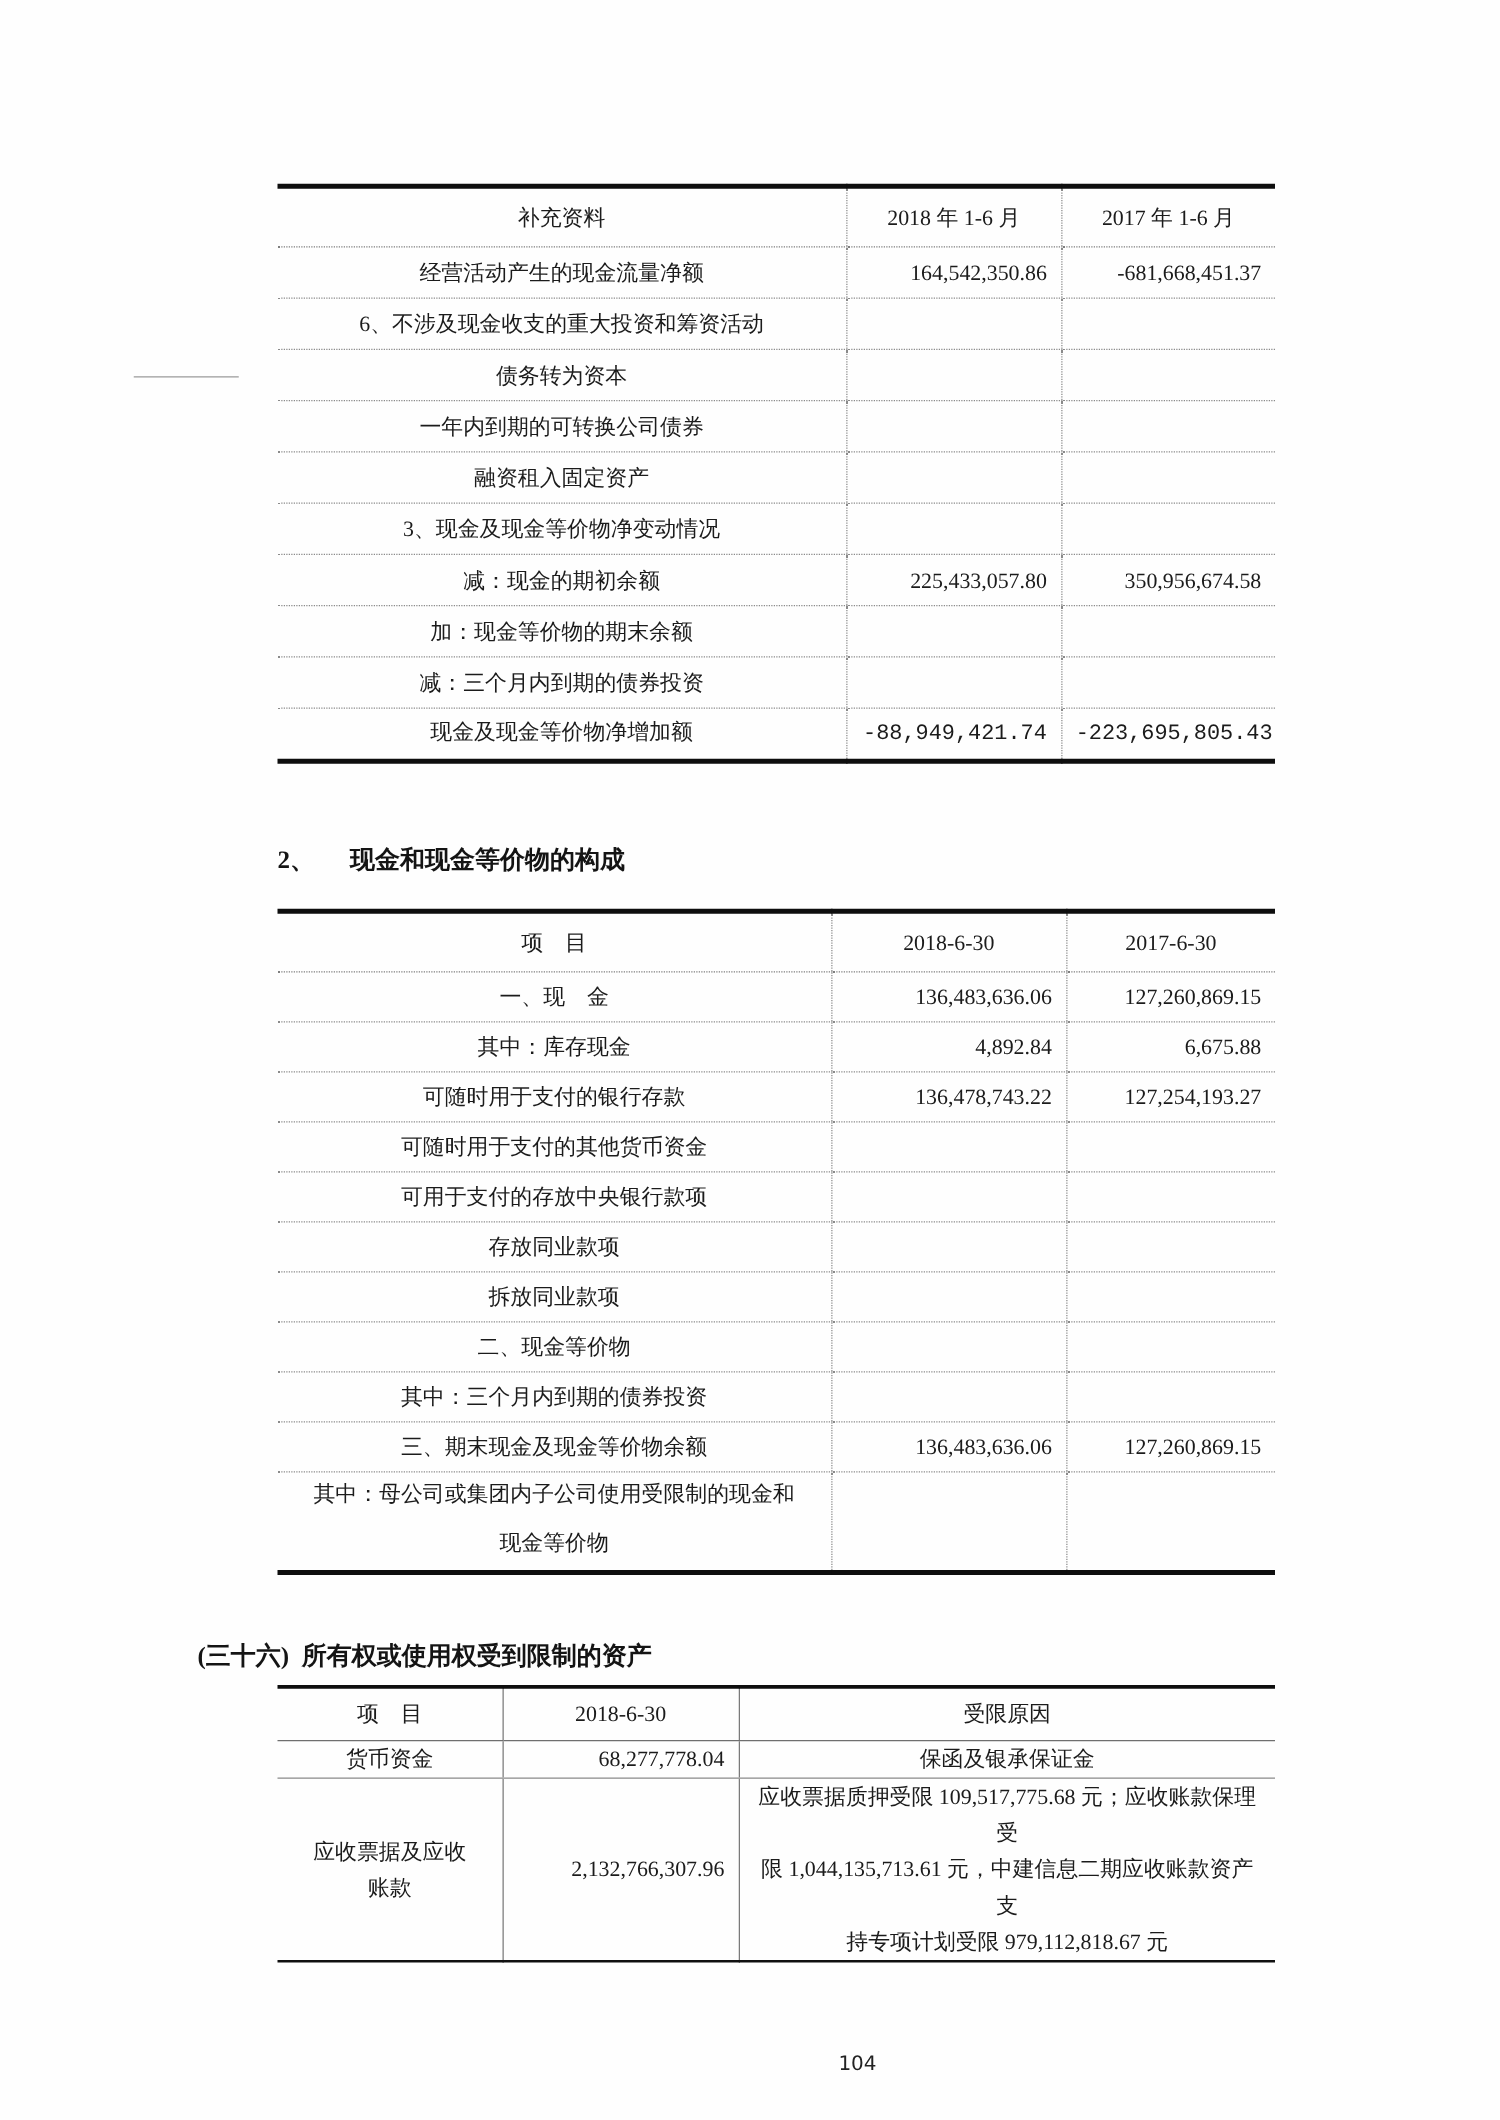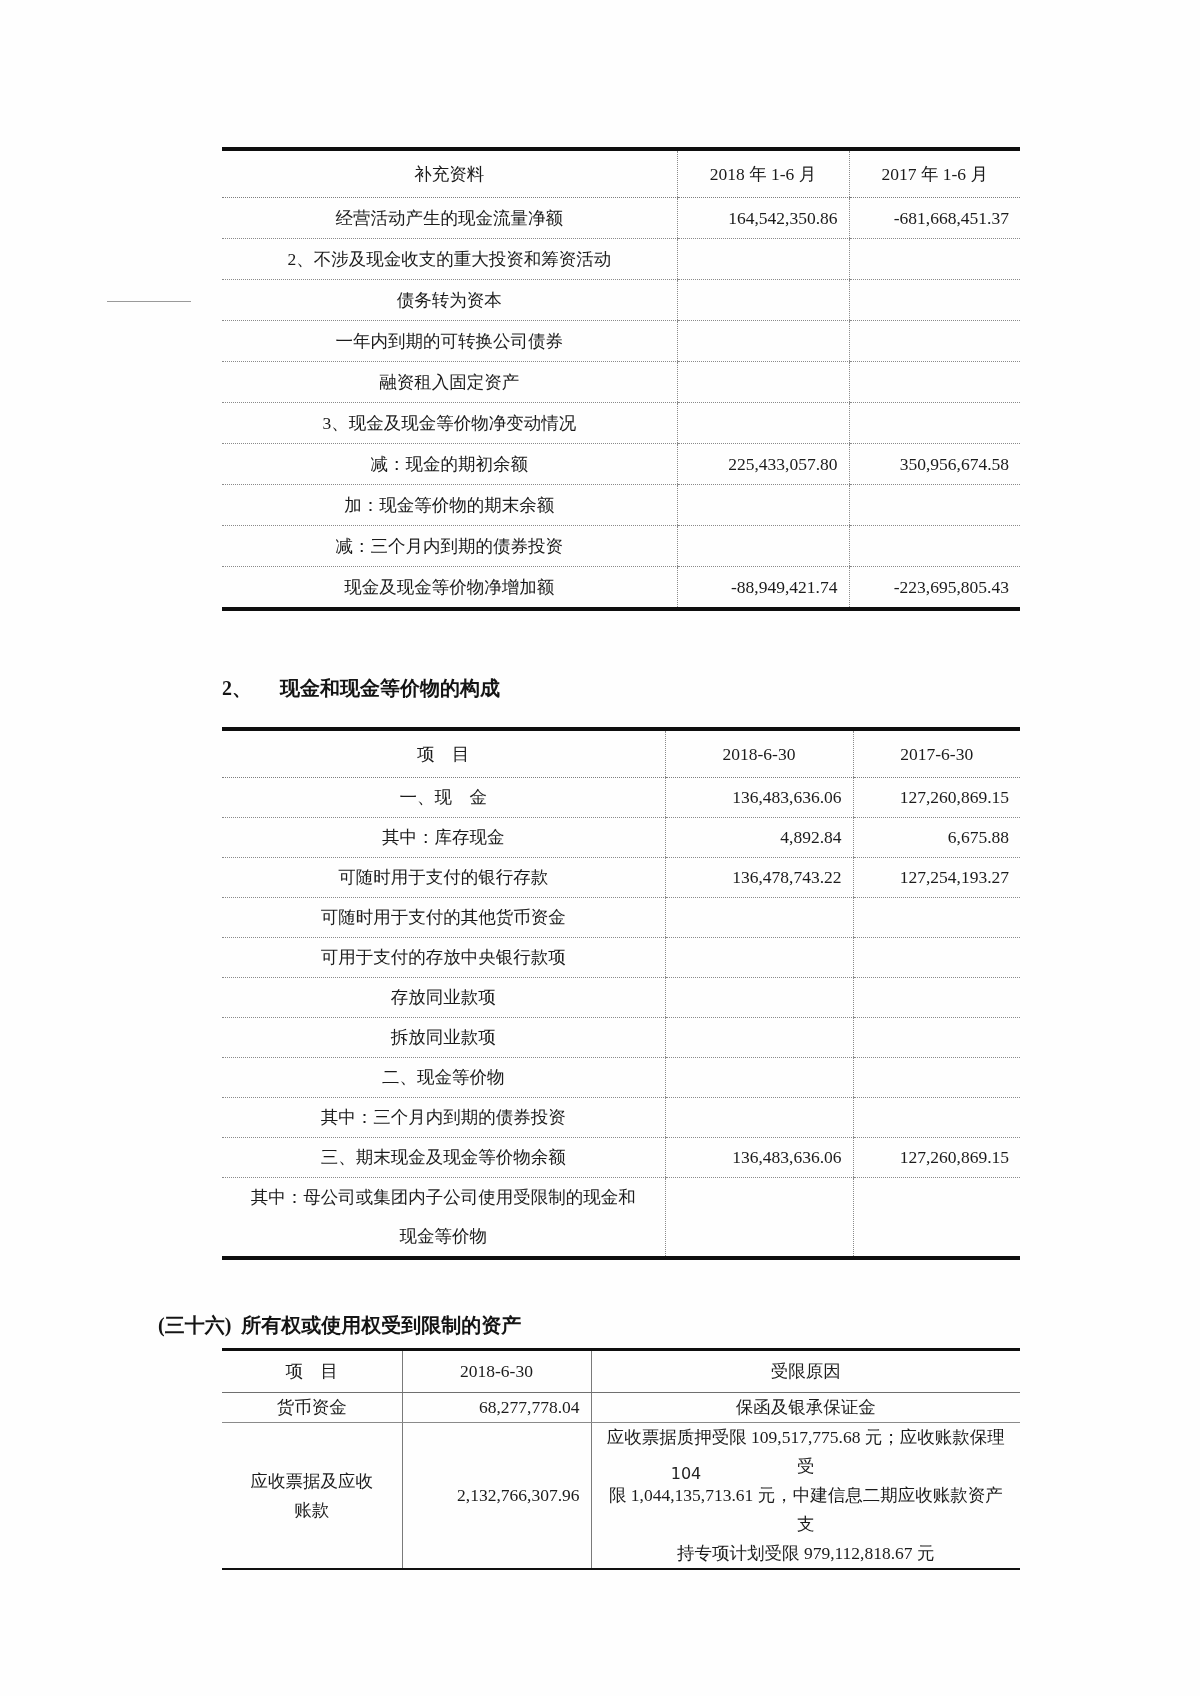--- a/index.html
+++ b/index.html
@@ -29,21 +29,21 @@
     padding:0 11px;
     overflow:hidden;
   }
   
   .t1,.t2{border-top:4px solid #0e0e0e;border-bottom:4px solid #0e0e0e;}
   .t3{border-top:3px solid #0e0e0e;border-bottom:2px solid #111;}
 
   
   .t-dot th{border-bottom:1px dotted #7e7e7e;line-height:46px;text-align:center;}
   .t-dot td{border-bottom:1px dotted #8a8a8a;line-height:40px;}
-  .t-dot tr:last-child td{border-bottom:none;}
+  .t-dot tr:last-child td{border-bottom:none;font-family:Liberation Mono, monospace;}
   .t-dot .sep{border-left:1px dotted #8a8a8a;}
   .t2.t-dot td{line-height:39px;}
 
   
   .t-solid th{border-bottom:1px solid #6f6f6f;line-height:41px;text-align:center;}
   .t-solid td{border-bottom:1px solid #8a8a8a;line-height:29px;padding-top:6px;padding-bottom:6px;}
   .t-solid tr:last-child td{border-bottom:none;font-family:Liberation Serif, serif;}
   .t-solid .sep{border-left:1px solid #7a7a7a;}
 
   .c-text{text-align:center;white-space:pre-line;}
@@ -54,21 +54,21 @@
   .heading{
     position:absolute;
     font-weight:bold;font-size:20px;line-height:24px;
     white-space:nowrap;color:#141414;
   }
   .heading .h-num{display:inline-block;}
   .h-cash .h-title{margin-left:28px;}
   .h-restricted .h-title{margin-left:10px;}
 
   .page-number{
-    position:absolute;top:1464px;left:656px;width:60px;
+    position:absolute;top:1641px;left:656px;width:60px;
     text-align:center;
     font-family:"DejaVu Sans","Liberation Sans",sans-serif;
     font-size:16px;color:#222;
   }
 </style>
 </head>
 <body>
 
 <div class="page">
 
@@ -87,21 +87,21 @@
         <th class="sep">2017 年 1-6 月</th>
       </tr>
     </thead>
     <tbody>
         <tr>
           <td class="c-text">经营活动产生的现金流量净额</td>
           <td class="c-num sep">164,542,350.86</td>
           <td class="c-num sep">-681,668,451.37</td>
         </tr>
         <tr>
-          <td class="c-text">2、不涉及现金收支的重大投资和筹资活动</td>
+          <td class="c-text">6、不涉及现金收支的重大投资和筹资活动</td>
           <td class="c-num sep"></td>
           <td class="c-num sep"></td>
         </tr>
         <tr>
           <td class="c-text">债务转为资本</td>
           <td class="c-num sep"></td>
           <td class="c-num sep"></td>
         </tr>
         <tr>
           <td class="c-text">一年内到期的可转换公司债券</td>

